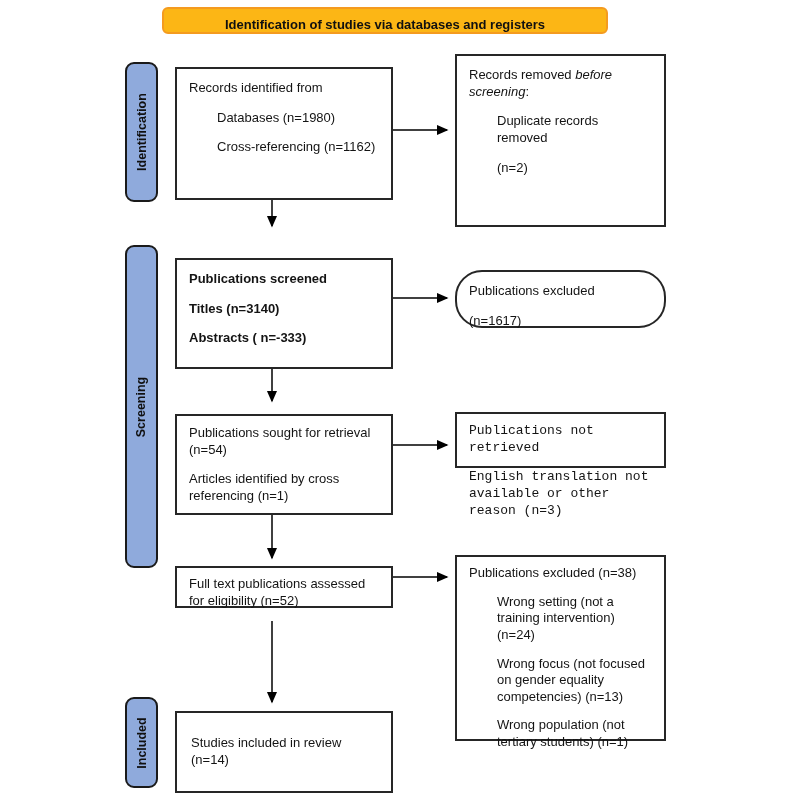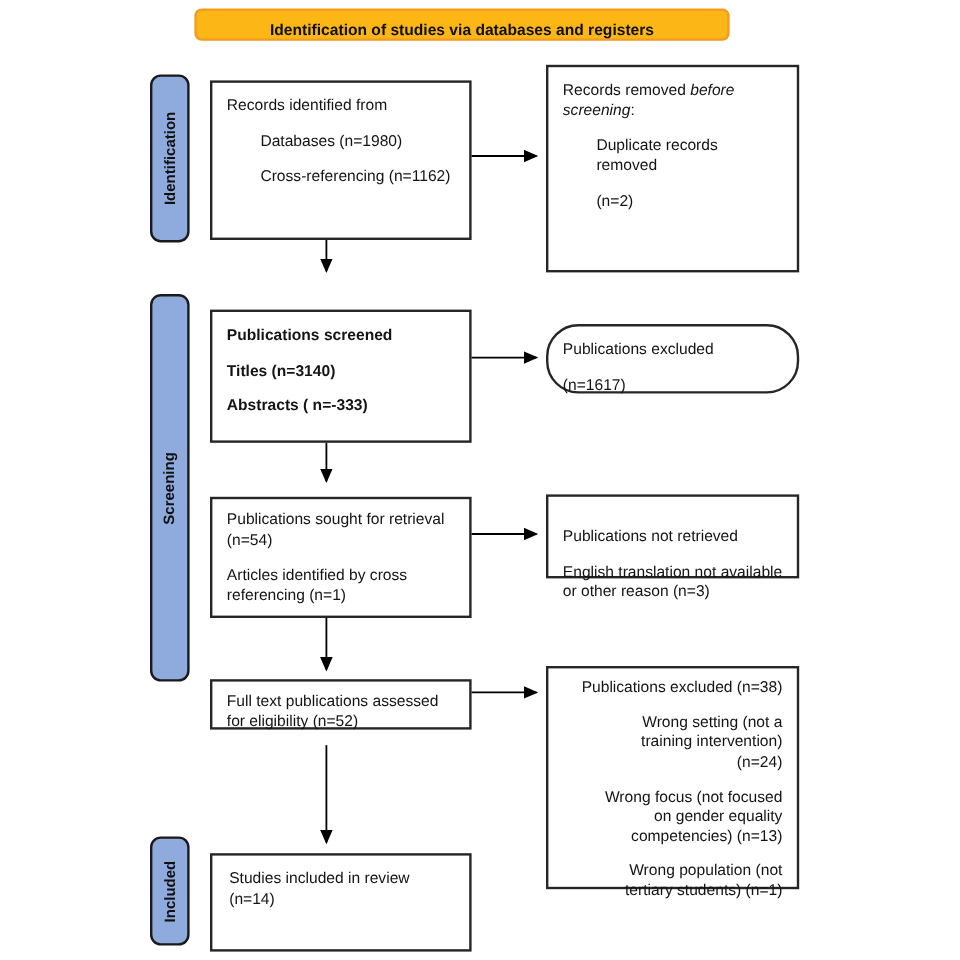--- a/index.html
+++ b/index.html
@@ -52,27 +52,27 @@
   .box p { margin: 0 0 13px 0; }
   .box p:last-child { margin-bottom: 0; }
   .indent { margin-left: 28px !important; }
   .main-box  { left: 175px; width: 218px; }
   .side-box  { left: 455px; width: 211px; }
   #box-records-identified   { top: 67px;  height: 133px; }
   #box-records-removed      { top: 54px;  height: 173px; }
   #box-publications-screened{ top: 258px; height: 111px; font-weight: bold; }
   #box-publications-excluded-screening { top: 270px; height: 58px; border-radius: 27px; }
   #box-publications-sought  { top: 414px; height: 101px; padding-top: 9px; }
-  #box-publications-not-retrieved { top: 412px; height: 70px; padding-top: 25px; }
+  #box-publications-not-retrieved { top: 412px; height: 56px; padding-top: 9px; font-family: Liberation Mono, monospace; }
   #box-fulltext-assessed    { top: 566px; height: 42px; padding-top: 8px; }
   #box-publications-excluded-fulltext { top: 555px; height: 186px; padding: 8px 12px; }
-  #box-publications-excluded-fulltext p { margin-bottom: 12px; text-align: right; }
+  #box-publications-excluded-fulltext p { margin-bottom: 12px; }
   #box-studies-included {
     top: 711px; height: 82px;
-    display: flex; 
+    display: flex; align-items: center;
     padding-left: 14px;
   }
   #connectors { position: absolute; left: 0; top: 0; width: 800px; height: 800px; pointer-events: none; }
 </style>
 </head>
 <body>
 
 <div id="canvas">
 
   <div class="banner">

